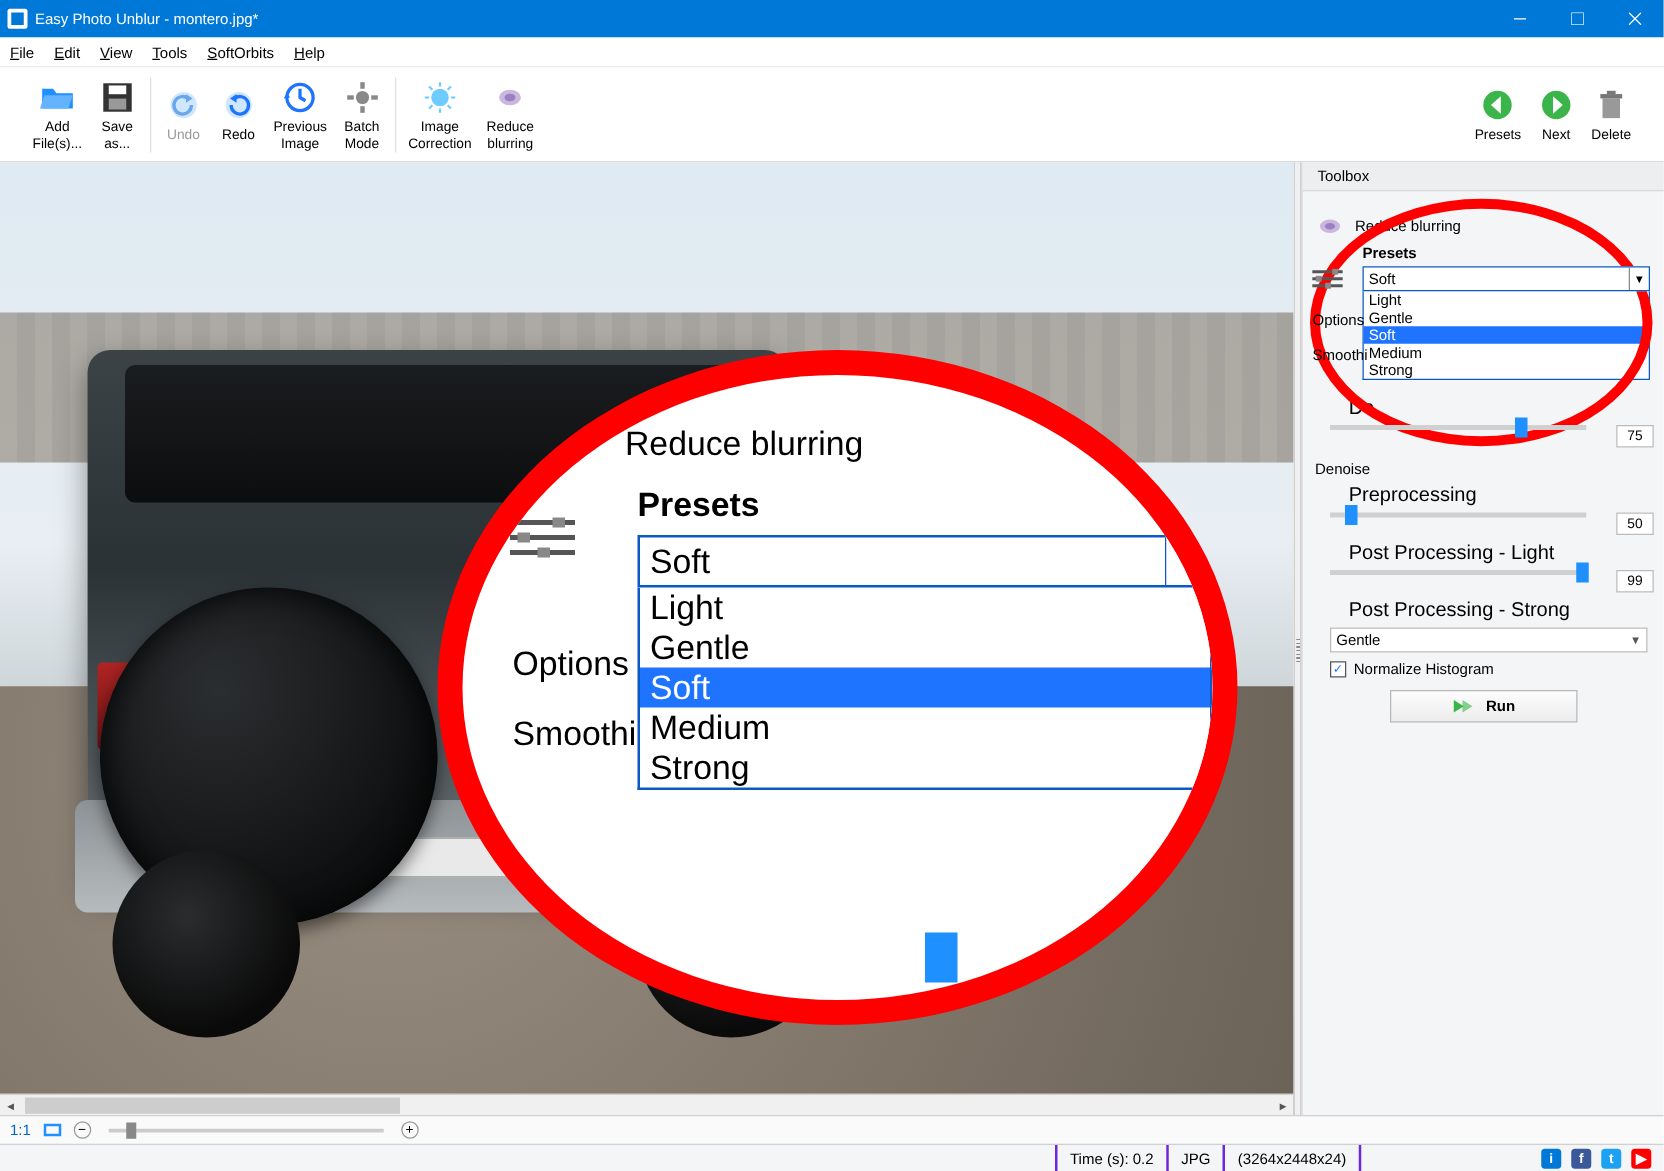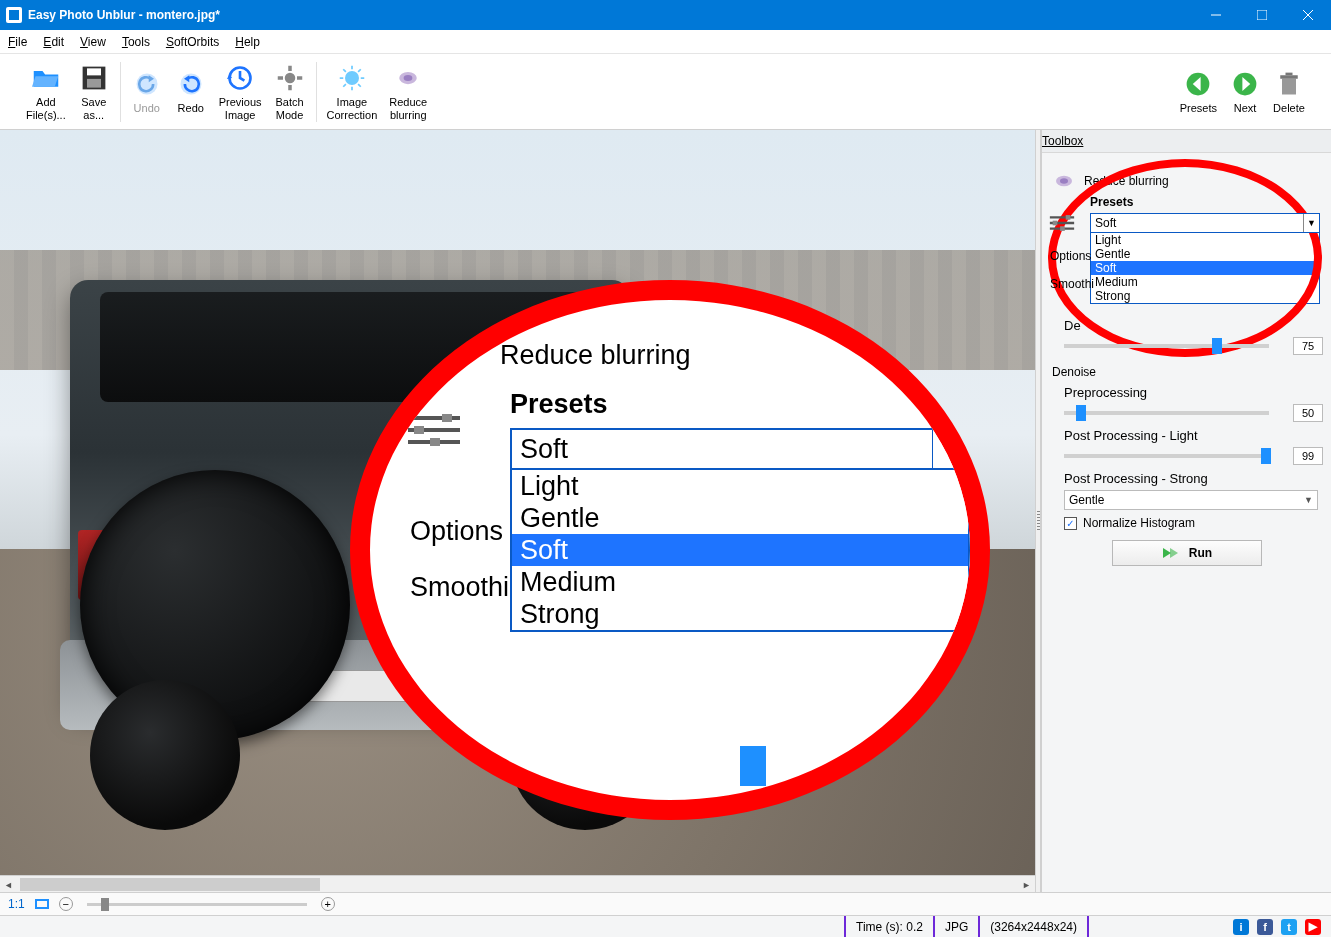--- a/index.html
+++ b/index.html
@@ -2,21 +2,21 @@
 <html><head>
 <meta charset="utf-8">
 <style>
 * { margin: 0; padding: 0; box-sizing: border-box; font-family: "Segoe UI", Tahoma, sans-serif; }
 html, body { width: 1331px; height: 937px; overflow: hidden; background: #fff; }
 
 
 .titlebar { height: 30px; background: #0078d7; color: #fff; display: flex; align-items: center; padding-left: 6px; font-size: 12px; }
 .titlebar .app-icon { width: 16px; height: 16px; background: #fff; margin-right: 6px; border-radius: 2px; position: relative; }
 .titlebar .app-icon::after { content:''; position:absolute; inset:3px; background:#0078d7; }
-.titlebar .title-text { flex: 1; font-weight: bold; }
+.titlebar .title-text { flex: 1; }
 .titlebar .win-btns { display: flex; }
 .titlebar .win-btn { width: 46px; height: 30px; display: flex; align-items: center; justify-content: center; }
 .titlebar .win-btn svg { width: 10px; height: 10px; stroke: #fff; stroke-width: 1; fill: none; }
 
 
 .menubar { height: 24px; background: #fff; border-bottom: 1px solid #e5e5e5; display: flex; align-items: center; font-size: 12px; }
 .menubar .menu-item { padding: 2px 8px; cursor: default; }
 .menubar .menu-item span.ul { text-decoration: underline; }
 
 
@@ -65,39 +65,39 @@
 .zoom-inner .listbox{ margin-left:100px; width:460px; border:2px solid #0a59c4; border-top:none; background:#fff;}
 .zoom-inner .listbox .opt{ padding:0 8px; line-height:32px; }
 .zoom-inner .listbox .opt.sel{ background:#1e74ff; color:#fff; }
 .zoom-inner .row-label{ position:absolute; left:0; }
 .zoom-inner .options-lbl{ top:176px; }
 .zoom-inner .smooth-lbl{ top:232px; }
 .zoom-inner .slider-thumb{position:absolute; left:330px; bottom:-6px; width:26px; height:40px; background:#1e90ff;}
 
 
 .toolbox { width:290px; background:#f4f5f6; border-left:1px solid #d0d0d0; display:flex; flex-direction:column; font-size:12px; color:#000; }
-.toolbox-title { padding:4px 0; background:#eceef0; border-bottom:1px solid #d8d8d8; font-size:12px;text-decoration:underline; }
+.toolbox-title { padding:4px 12px; background:#eceef0; border-bottom:1px solid #d8d8d8; font-size:12px; }
 .toolbox-body { flex:1; padding:8px 8px 8px 8px; position:relative; }
 .panel-ellipse { position:absolute; left:6px; top:6px; width:274px; height:198px; border:8px solid #ff0000; border-radius:50%; pointer-events:none; }
 .tb-row { display:flex; align-items:center; margin-bottom:6px; }
 .tb-icon { width:28px; display:flex; justify-content:center; }
 .tb-head { margin-left:6px; }
 .tb-label { font-weight:bold; margin:6px 0 4px 40px; }
 .tb-select { margin-left:40px; width:230px; height:20px; border:1px solid #0a59c4; background:#fff; display:flex; align-items:center; padding:0 4px; position:relative; font-size:12px;}
 .tb-select .caret{position:absolute;right:0;top:0;bottom:0;width:16px;border-left:1px solid #888;display:flex;align-items:center;justify-content:center;font-size:9px;}
 .tb-listbox{ margin-left:40px; width:230px; border:1px solid #0a59c4; border-top:none; background:#fff;}
 .tb-listbox .opt{padding:0 4px; line-height:14px; font-size:12px;}
 .tb-listbox .opt.sel{background:#1e74ff;color:#fff;}
 .tb-side-label{position:absolute; left:8px; font-size:12px;}
 .tb-opts{top:96px;} .tb-smooth{top:124px;}
 .tb-sliders-ico{position:absolute;left:6px;top:60px;}
 
 .slider-row{ margin:6px 0 2px 14px; }
-.slider-label{ font-size:13px; margin-bottom:4px; }
-.slider-wrap{ display:flex; align-items:center; gap:24px; }
+.slider-label{ font-size:16px; margin-bottom:4px;margin-left:15px; }
+.slider-wrap{ display:flex; gap:24px; }
 .slider-track{ flex:1; height:4px; background:#d0d0d0; position:relative; }
 .slider-track .sthumb{ position:absolute; top:-6px; width:10px; height:16px; background:#1e90ff; }
 .slider-val{ width:30px; height:18px; border:1px solid #bbb; background:#fff; font-size:11px; display:flex; align-items:center; justify-content:center; }
 
 .section-title{ margin:10px 0 4px 2px; font-size:12px; }
 .plain-select{ margin:4px 0 6px 14px; width:254px; height:20px; border:1px solid #bbb; background:#fff; padding:0 4px; display:flex; align-items:center; position:relative; font-size:12px;}
 .plain-select .caret{position:absolute;right:4px;font-size:9px;color:#555;}
 .checkbox-row{ margin:4px 0 10px 14px; display:flex; align-items:center; gap:6px; }
 .checkbox-row .cb{ width:13px; height:13px; border:1px solid #555; background:#fff; display:flex; align-items:center; justify-content:center; font-size:10px; color:#1e74ff;}
 .run-btn{ margin:8px auto 0; width:150px; height:26px; border:1px solid #b8b8b8; background:linear-gradient(#fdfdfd,#ececec); display:flex; align-items:center; justify-content:center; gap:10px; font-weight:bold; }

